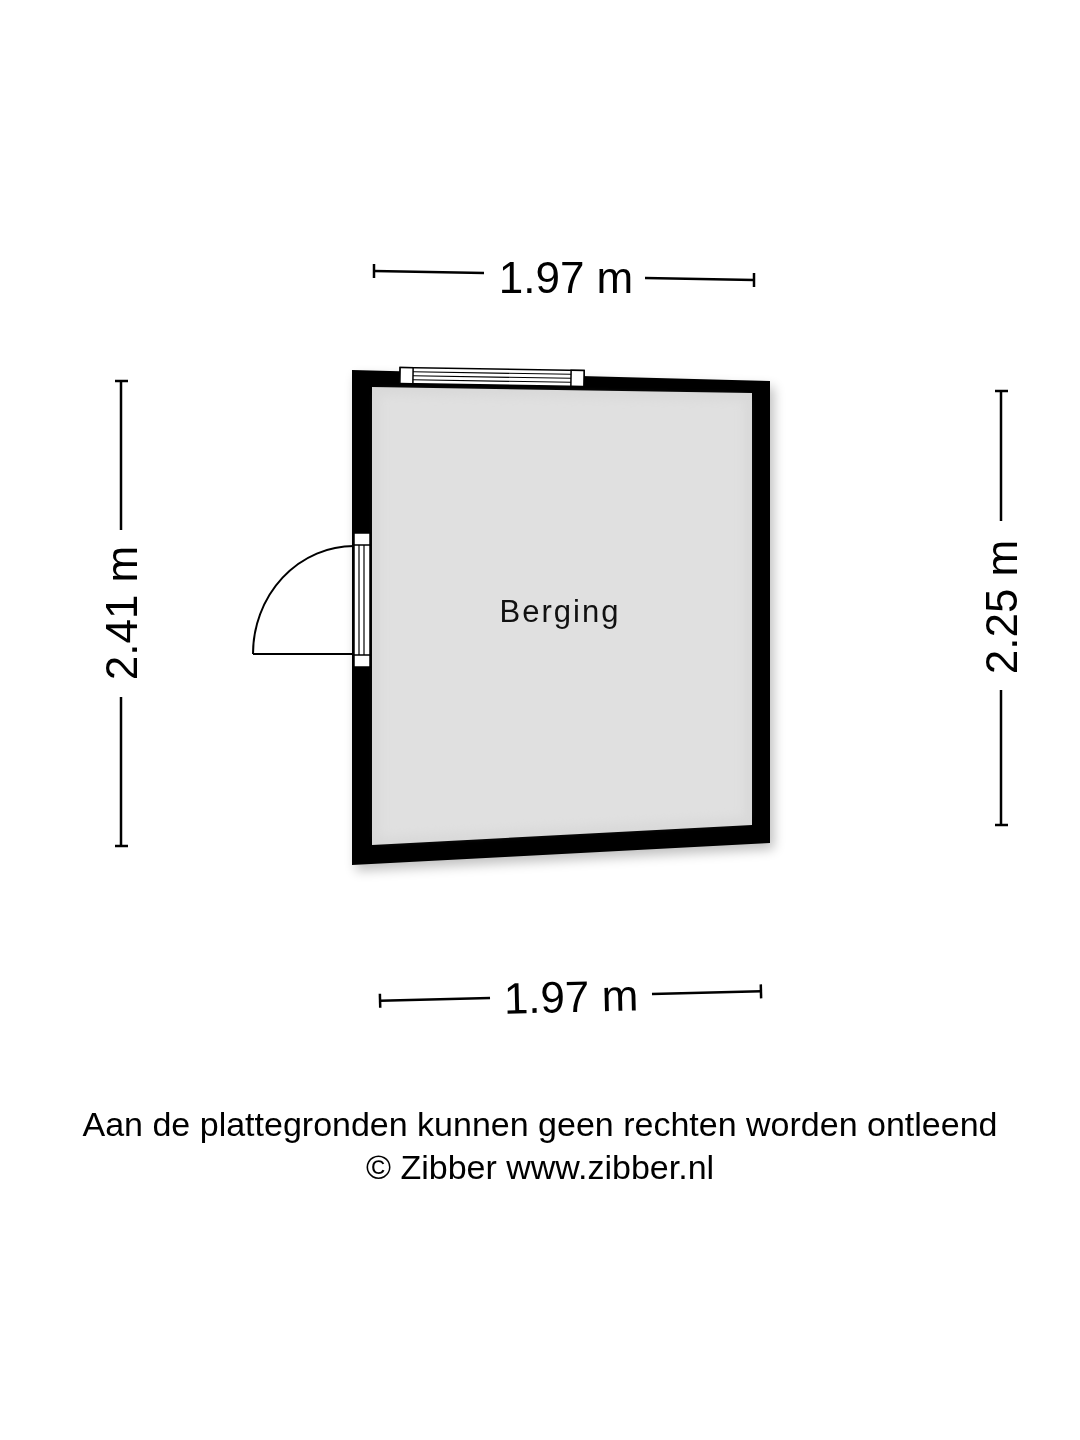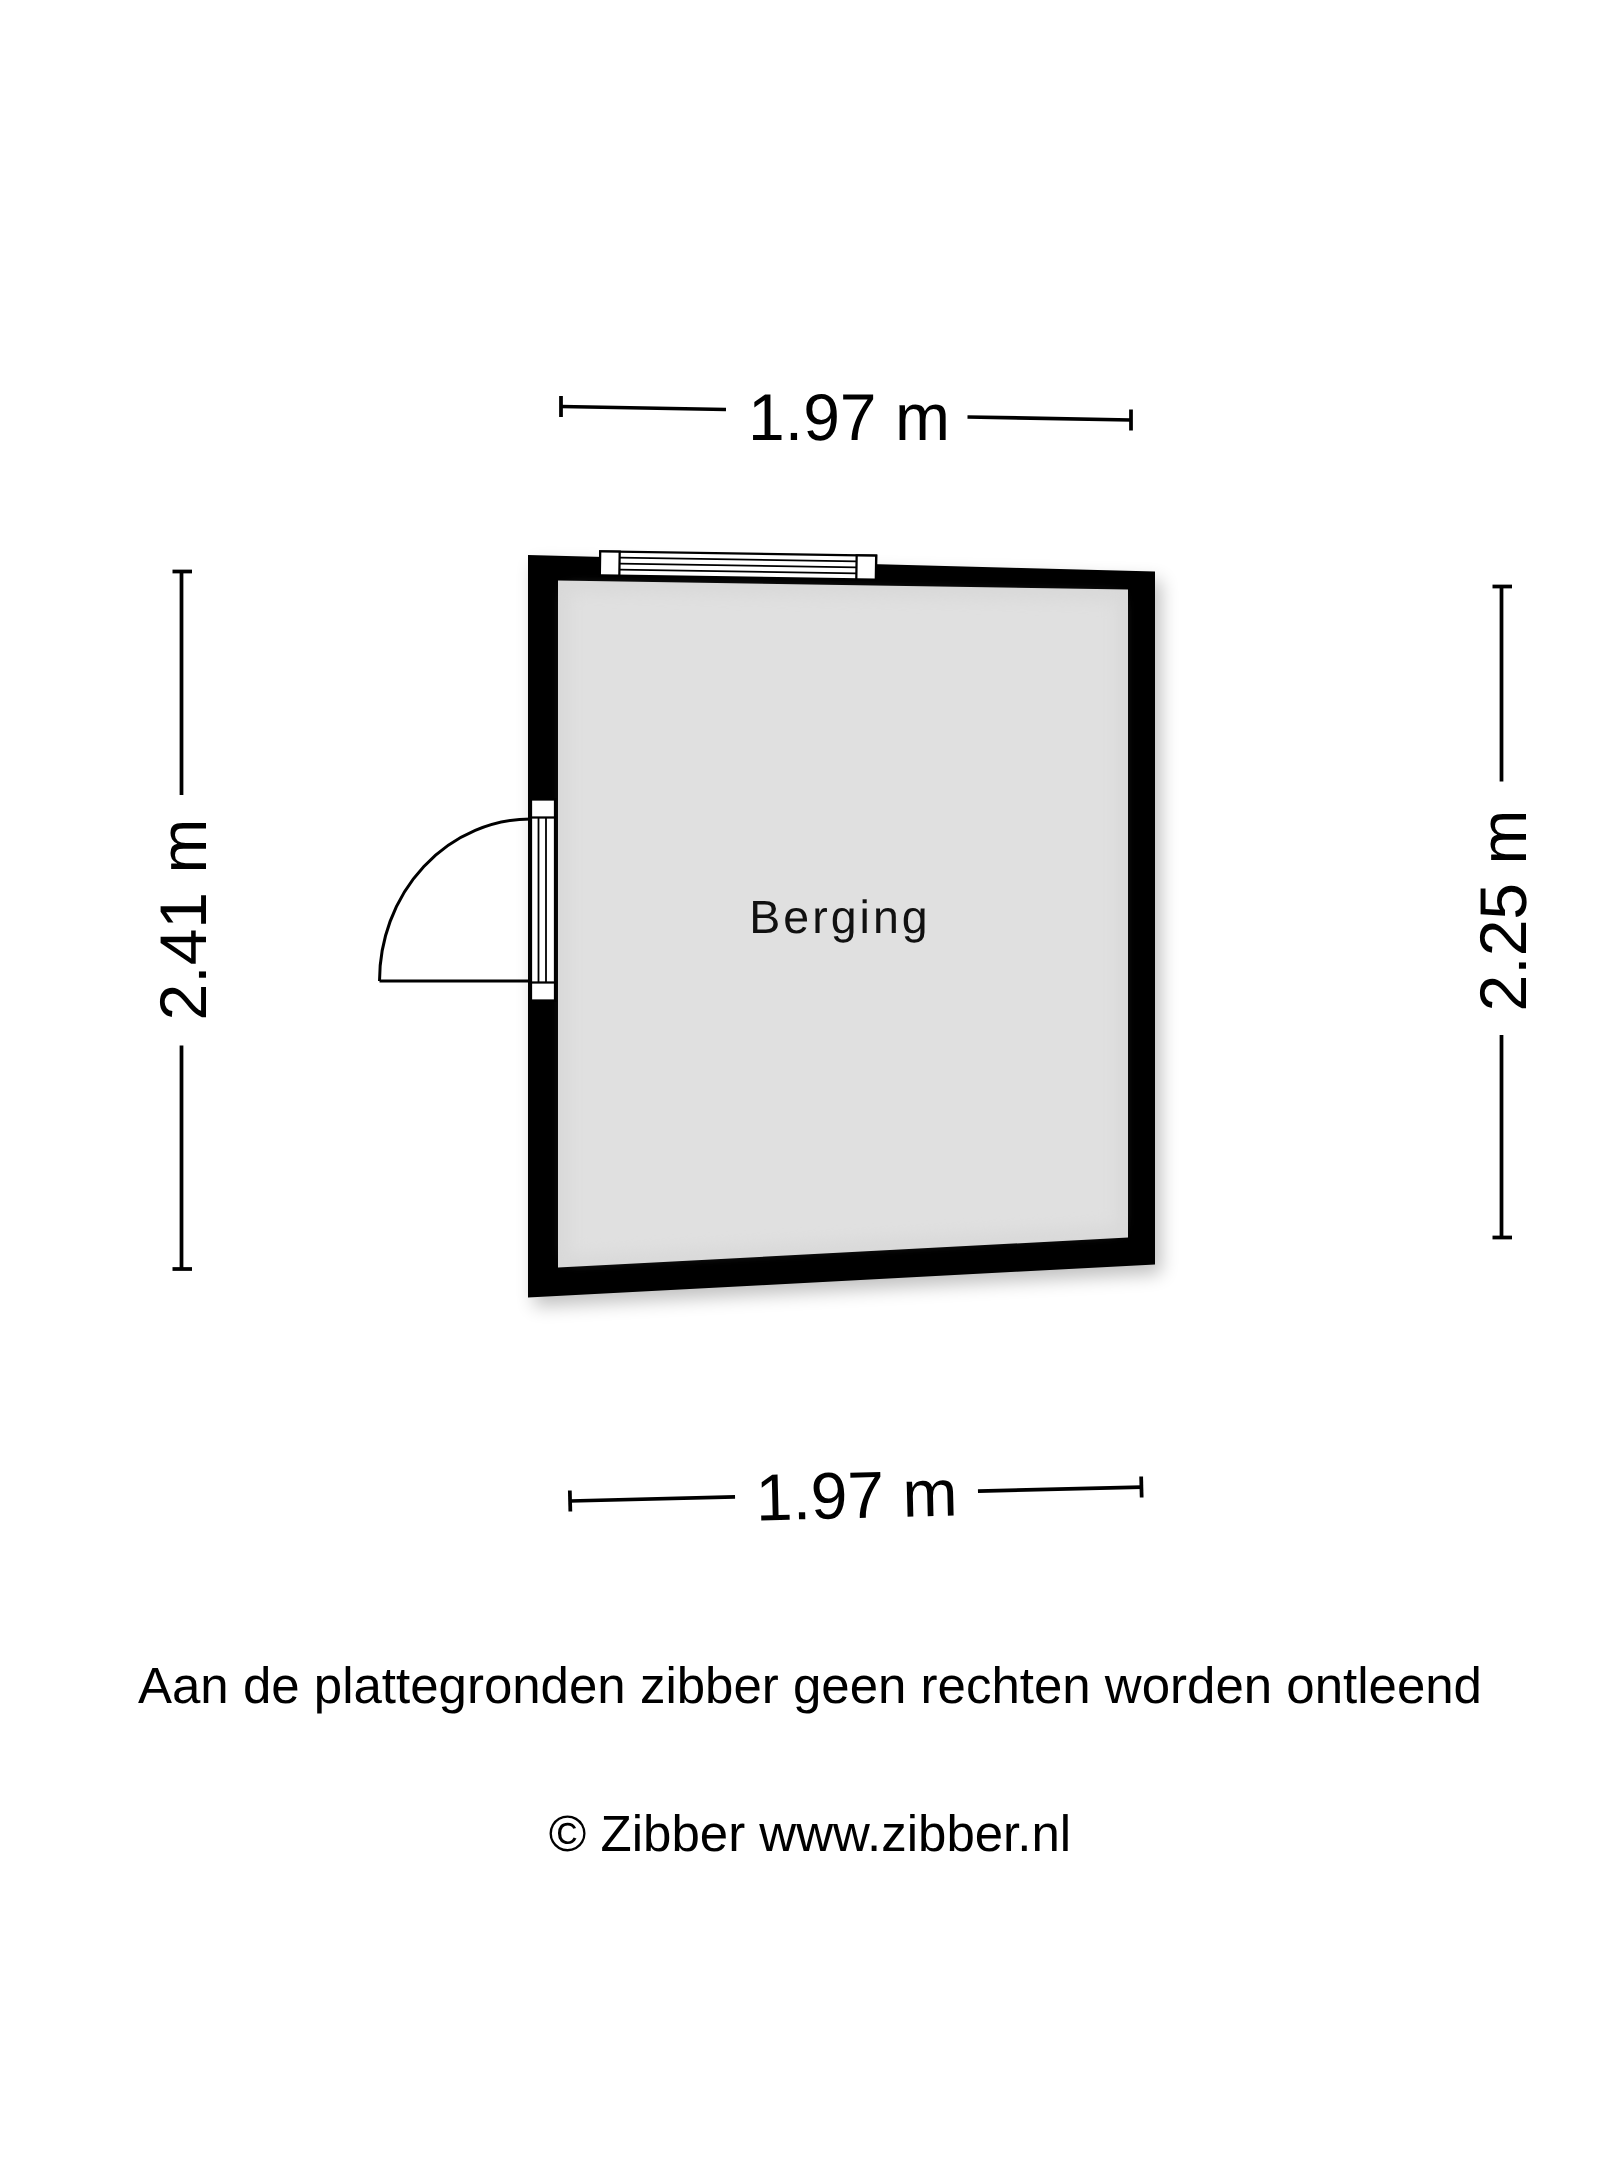--- a/index.html
+++ b/index.html
@@ -4,21 +4,21 @@
   <style>
     html, body { margin: 0; padding: 0; background: #ffffff; }
     body { width: 1080px; height: 1440px; position: relative; overflow: hidden;
            font-family: "Liberation Sans", sans-serif; }
     svg.plan { position: absolute; left: 0; top: 0; }
     .dim-text { font-family: "Liberation Sans", sans-serif; font-size: 44px; fill: #000; }
     .room-text { font-family: "Liberation Sans", sans-serif; font-size: 31px; fill: #111; letter-spacing: 2px; }
     .footer { position: absolute; left: 0; width: 1080px; text-align: center;
               font-family: "Liberation Sans", sans-serif; font-size: 34px; color: #000; line-height: 43px; }
     .footer-1 { top: 1103px; }
-    .footer-2 { top: 1202px; }
+    .footer-2 { top: 1146px; }
   </style>
 </head>
 <body>
 
 <svg class="plan" width="1080" height="1440" viewBox="0 0 1080 1440">
   <defs>
     <filter id="shadow" x="-10%" y="-10%" width="120%" height="120%">
       <feGaussianBlur in="SourceAlpha" stdDeviation="6"></feGaussianBlur>
       <feOffset dx="4" dy="6" result="b"></feOffset>
       <feComponentTransfer>
@@ -87,14 +87,14 @@
     <rect x="354" y="655" width="16" height="12" fill="#fff" stroke="#000" stroke-width="1.5"></rect>
     <line x1="359" y1="545" x2="359" y2="655" stroke="#000" stroke-width="1.2"></line>
     <line x1="364" y1="545" x2="364" y2="655" stroke="#000" stroke-width="1.2"></line>
     <line x1="354" y1="654" x2="253" y2="654" stroke="#000" stroke-width="2"></line>
     <path d="M 253 654 A 101 108 0 0 1 354 546" fill="none" stroke="#000" stroke-width="2"></path>
   </g>
 
   <text class="room-text" x="560" y="622" text-anchor="middle">Berging</text>
 </svg>
 
-<div class="footer footer-1">Aan de plattegronden zibber geen rechten worden ontleend</div>
+<div class="footer footer-1">Aan de plattegronden kunnen geen rechten worden ontleend</div>
 <div class="footer footer-2">© Zibber www.zibber.nl</div>
 
 </body></html>

